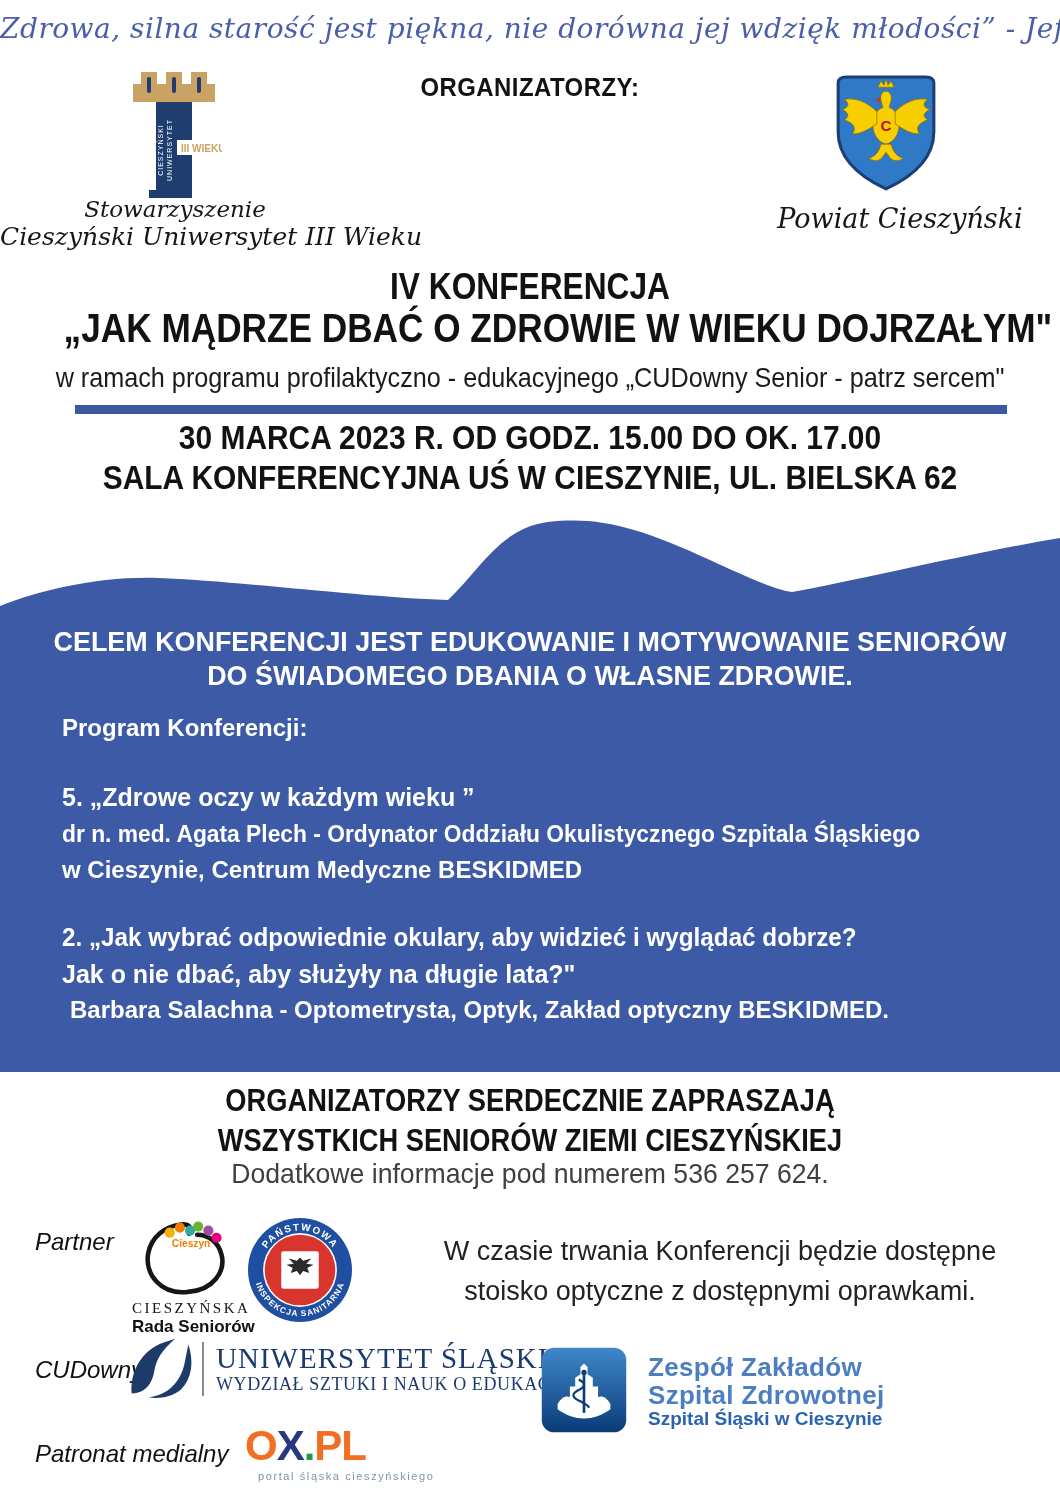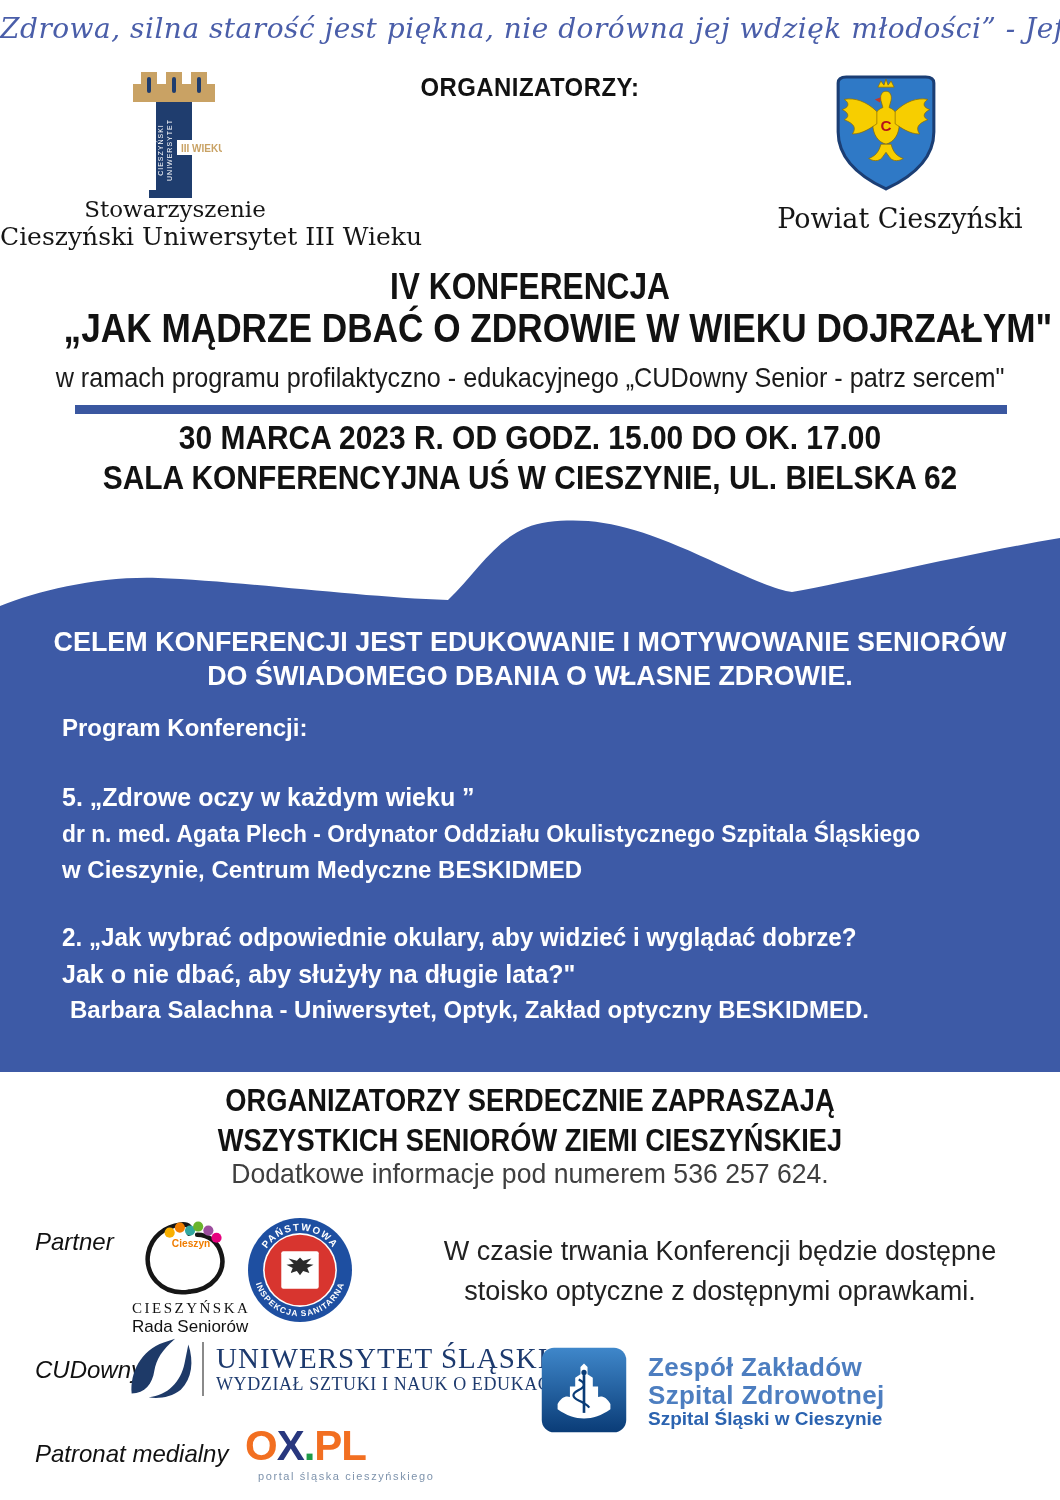--- a/index.html
+++ b/index.html
@@ -3,21 +3,21 @@
 <meta charset="utf-8">
 <style>
   html,body{margin:0;padding:0;background:#fff;}
   .poster{position:relative;width:1060px;height:1500px;background:#ffffff;overflow:hidden;
           font-family:"Liberation Sans",sans-serif;color:#121212;}
   .abs{position:absolute;white-space:nowrap;}
   .ctr{left:0;width:1060px;text-align:center;}
   .quote{top:12px;font-family:"DejaVu Serif",serif;font-style:italic;font-size:28px;
          color:var(--quote-blue);letter-spacing:.5px;}
   .org-head{top:72px;font-weight:bold;font-size:26px;letter-spacing:.5px;transform:scaleX(.92);}
-  .script{font-family:"DejaVu Serif",serif;color:#161616;}
+  .script{font-family:"DejaVu Serif",serif;font-style:italic;color:#161616;}
   .cap-block{text-align:center;}
   .t1{top:266px;font-weight:bold;font-size:36px;transform:scaleX(.88);}
   .t2{top:306px;font-weight:bold;font-size:40px;transform:scaleX(.88);}
   .t3{top:362px;font-size:28px;color:#1b1b1b;transform:scaleX(.9);}
   .bar{top:405px;left:75px;width:932px;height:9px;background:var(--bar-blue);}
   .d1{top:418px;font-weight:bold;font-size:34px;transform:scaleX(.88);}
   .d2{top:458px;font-weight:bold;font-size:34px;transform:scaleX(.88);}
   .goal{color:#fff;font-weight:bold;font-size:28px;transform:scaleX(.96);}
   .prog{color:#fff;font-weight:bold;transform-origin:left center;}
   .inv{font-weight:bold;font-size:31px;transform:scaleX(.88);}
@@ -99,42 +99,42 @@
 
   <div class="abs ctr goal" style="top:626px;">CELEM KONFERENCJI JEST EDUKOWANIE I MOTYWOWANIE SENIORÓW</div>
   <div class="abs ctr goal" style="top:660px;">DO ŚWIADOMEGO DBANIA O WŁASNE ZDROWIE.</div>
 
   <div class="abs prog" style="left:62px;top:714px;font-size:24px;">Program Konferencji:</div>
   <div class="abs prog" style="left:62px;top:783px;font-size:25px;">5. „Zdrowe oczy w każdym wieku ”</div>
   <div class="abs prog" style="left:62px;top:820px;font-size:24px;transform:scaleX(.95);">dr n. med. Agata Plech - Ordynator Oddziału Okulistycznego Szpitala Śląskiego</div>
   <div class="abs prog" style="left:62px;top:856px;font-size:24px;">w Cieszynie, Centrum Medyczne BESKIDMED</div>
   <div class="abs prog" style="left:62px;top:923px;font-size:25px;transform:scaleX(.97);">2. „Jak wybrać odpowiednie okulary, aby widzieć i wyglądać dobrze?</div>
   <div class="abs prog" style="left:62px;top:960px;font-size:25px;">Jak o nie dbać, aby służyły na długie lata?"</div>
-  <div class="abs prog" style="left:70px;top:996px;font-size:24px;">Barbara Salachna -  Uniwersytet, Optyk, Zakład optyczny BESKIDMED.</div>
+  <div class="abs prog" style="left:70px;top:996px;font-size:24px;">Barbara Salachna -  Optometrysta, Optyk, Zakład optyczny BESKIDMED.</div>
 
   <div class="abs ctr inv" style="top:1083px;">ORGANIZATORZY SERDECZNIE ZAPRASZAJĄ</div>
   <div class="abs ctr inv" style="top:1123px;">WSZYSTKICH SENIORÓW ZIEMI CIESZYŃSKIEJ</div>
   <div class="abs ctr info">Dodatkowe informacje pod numerem 536 257 624.</div>
 
   <div class="abs lbl" style="left:35px;top:1228px;">Partner</div>
 
   <div class="abs" style="left:132px;top:1210px;width:112px;text-align:center;">
     <svg width="112" height="86" viewBox="0 0 110 84">
       <path d="M56,80 C28,84 12,62 16,42 C19,26 32,16 48,14 C56,13 60,18 56,23" fill="none" stroke="#161616" stroke-width="4.5" stroke-linecap="round"></path>
       <path d="M56,80 C80,78 92,60 88,44 C85,31 75,24 64,24" fill="none" stroke="#161616" stroke-width="4.5" stroke-linecap="round"></path>
       <circle cx="37" cy="22" r="5" fill="#f9b000"></circle>
       <circle cx="47" cy="17" r="5" fill="#f07d00"></circle>
       <circle cx="57" cy="20" r="5" fill="#31a8a0"></circle>
       <circle cx="65" cy="16" r="5" fill="#6ab42d"></circle>
       <circle cx="75" cy="20" r="5" fill="#9c4d9e"></circle>
       <circle cx="83" cy="27" r="5" fill="#e6007e"></circle>
       <text x="58" y="36" font-size="10" font-weight="bold" fill="#f07d00" text-anchor="middle">Cieszyn</text>
     </svg>
     <div style="font-family:'Liberation Serif',serif;font-size:15px;letter-spacing:2.5px;color:#111;">CIESZYŃSKA</div>
-    <div style="font-size:17px;font-weight:normal;color:#111;">Rada Seniorów</div>
+    <div style="font-size:17px;font-weight:bold;color:#111;">Rada Seniorów</div>
   </div>
 
   <svg class="abs" style="left:248px;top:1218px;" width="104" height="104" viewBox="0 0 100 100">
     <defs>
       <path id="arcTop" d="M 12,50 A 38,38 0 0 1 88,50"></path>
       <path id="arcBot" d="M 5.5,50 A 44.5,44.5 0 0 0 94.5,50"></path>
     </defs>
     <circle cx="50" cy="50" r="50" fill="var(--sanepid-blue)"></circle>
     <circle cx="50" cy="50" r="35.5" fill="#ffffff"></circle>
     <circle cx="50" cy="50" r="34" fill="var(--sanepid-red)"></circle>

